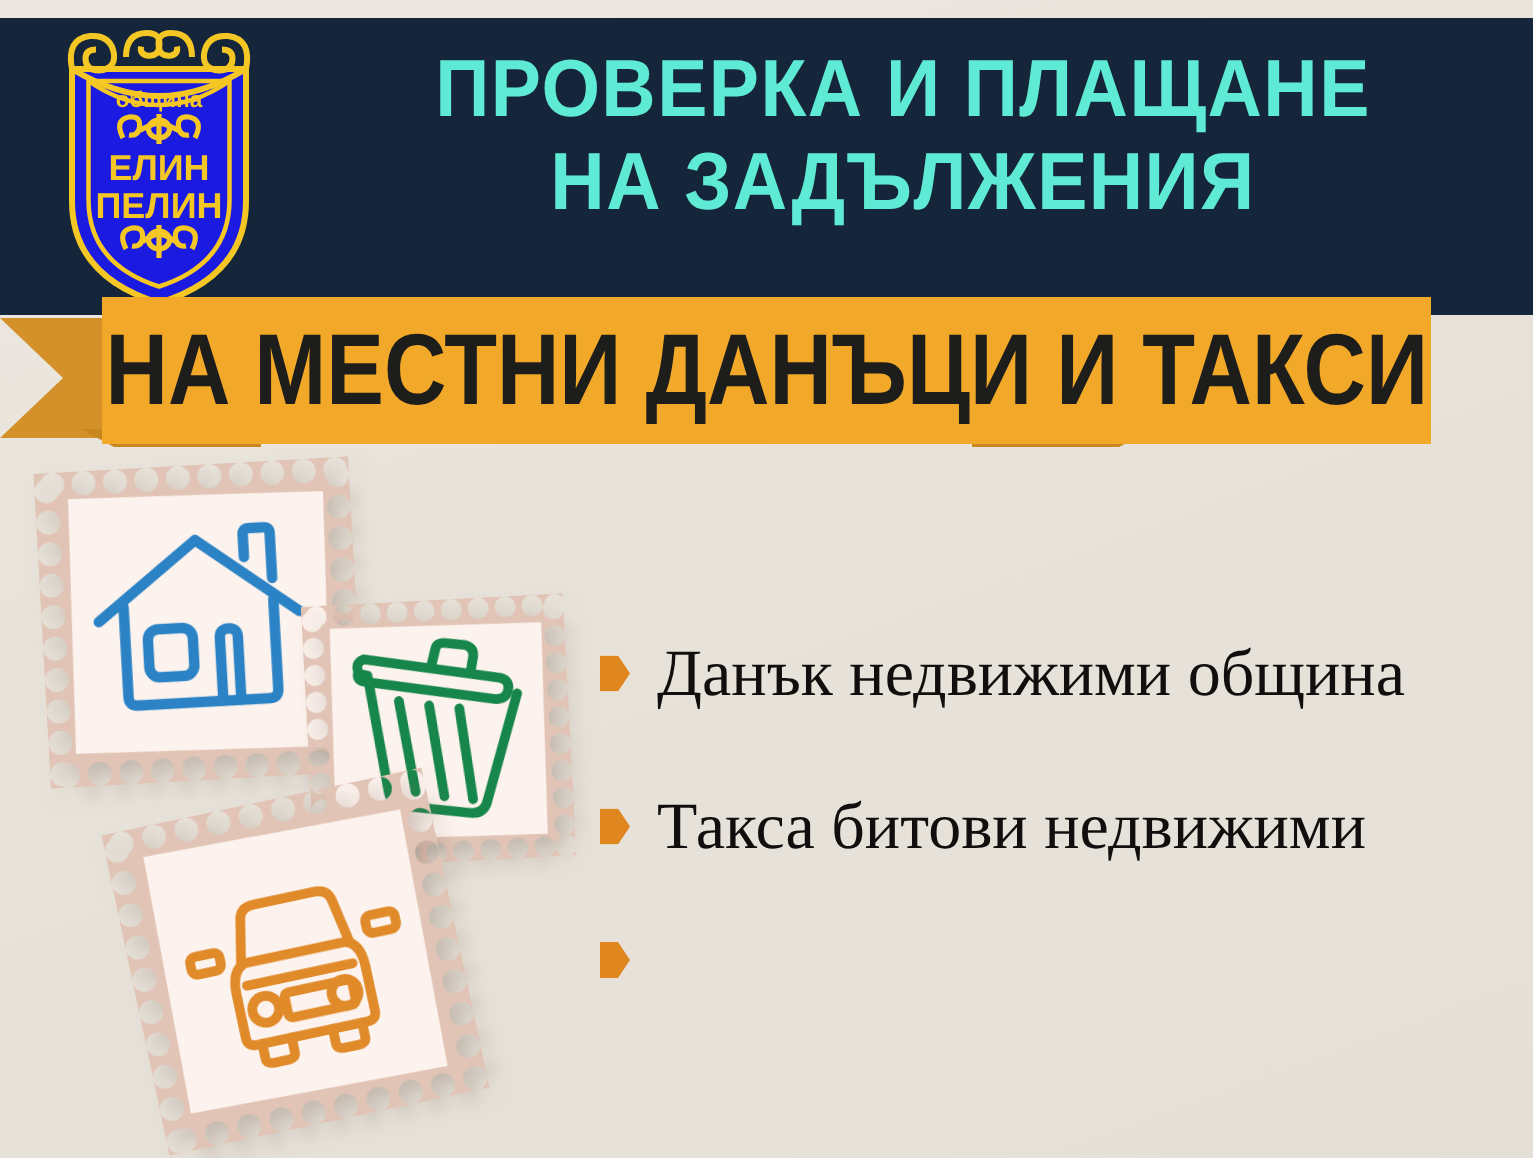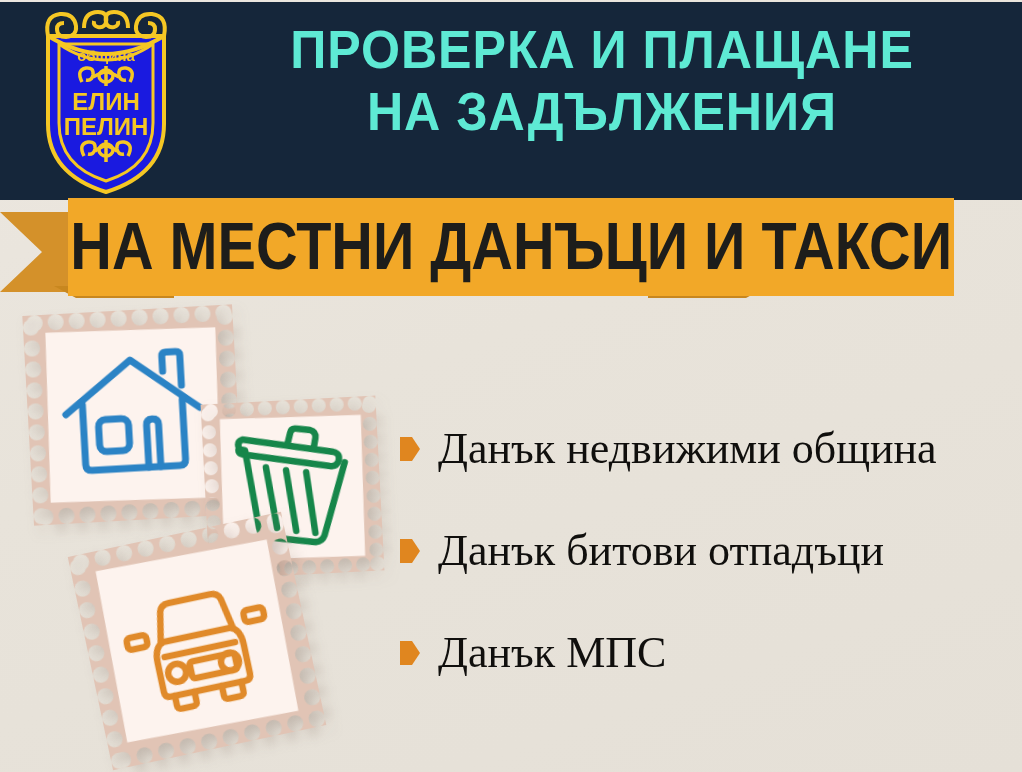--- a/index.html
+++ b/index.html
@@ -9,21 +9,21 @@
     background:#e9e4dc;
   }
   #poster{
     position:relative;width:1022px;height:772px;
     background:linear-gradient(160deg,#ece7e0 0%,#e8e3da 45%,#e5e0d7 100%);
     overflow:hidden;
   }
 
   
   .header{
-    position:absolute;left:0;top:2px;width:1022px;height:198px;
+    position:absolute;left:0;top:12px;width:1022px;height:198px;
     background:#15263a;
   }
   .logo-wrap{
     position:absolute;left:22px;top:4px;width:168px;height:190px;
   }
   .logo-wrap svg{display:block;width:168px;height:190px;}
   .title-block{
     position:absolute;left:192px;top:16px;width:820px;
     text-align:center;color:#5eead4;
   }
@@ -363,21 +363,20 @@
     </div>
   </div>
 
   <div class="list">
     <div class="list-item">
       <span class="bullet"></span>
       <span class="list-label">Данък недвижими община</span>
     </div>
     <div class="list-item">
       <span class="bullet"></span>
-      <span class="list-label">Данък битови отпадъци</span>
+      <span class="list-label">Такса битови недвижими</span>
     </div>
     <div class="list-item">
       <span class="bullet"></span>
-      <span class="list-label">Данък МПС</span>
     </div>
   </div>
 
 </div>
 
 </body></html>

